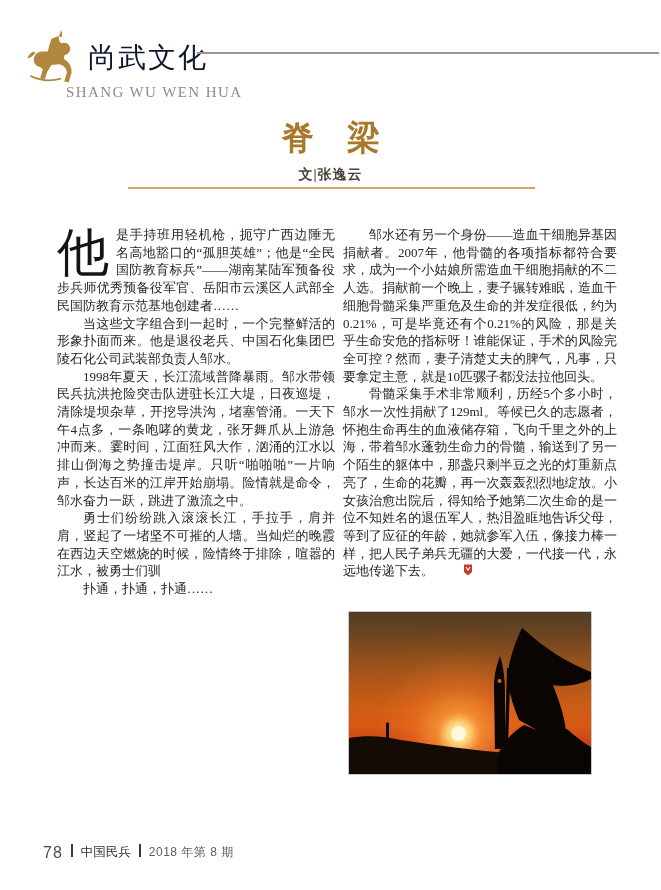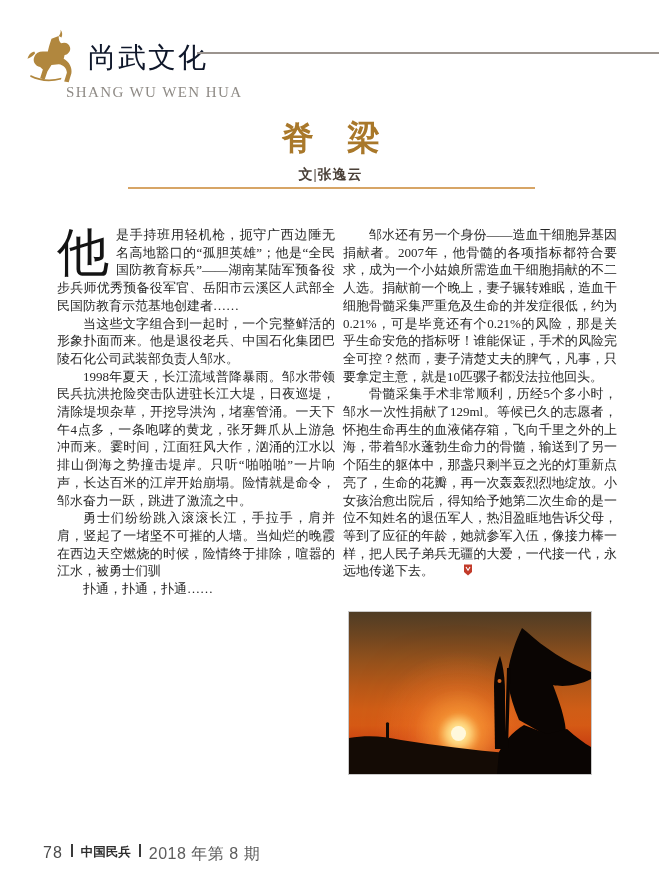--- a/index.html
+++ b/index.html
@@ -89,22 +89,22 @@
   }
   .photo svg { position:absolute; left:0; top:0; }
 
   
   .footer {
     position:absolute; left:43px; top:844px;
     display:flex; 
     font-family:"Liberation Sans","DejaVu Sans",sans-serif;
   }
   .footer .pg { font-size:16px; color:#4a4a4a; letter-spacing:1px; }
-  .footer .mag { font-size:12.5px; font-weight:bold; color:#2e2e2e; }
-  .footer .issue { font-size:16px; color:#5c5c5c; letter-spacing:0.5px; }
+  .footer .mag { font-size:12.5px; font-weight:normal; color:#2e2e2e; }
+  .footer .issue { font-size:12px; color:#5c5c5c; letter-spacing:0.5px; }
   .footer .divider {
     display:inline-block; width:2px; height:13px; background:#3a3a3a;
     margin:0 8px;
   }
 </style>
 </head>
 <body>
 
 <svg class="brand-horse" viewBox="0 0 64 58">
   <g fill="#b1873e">

